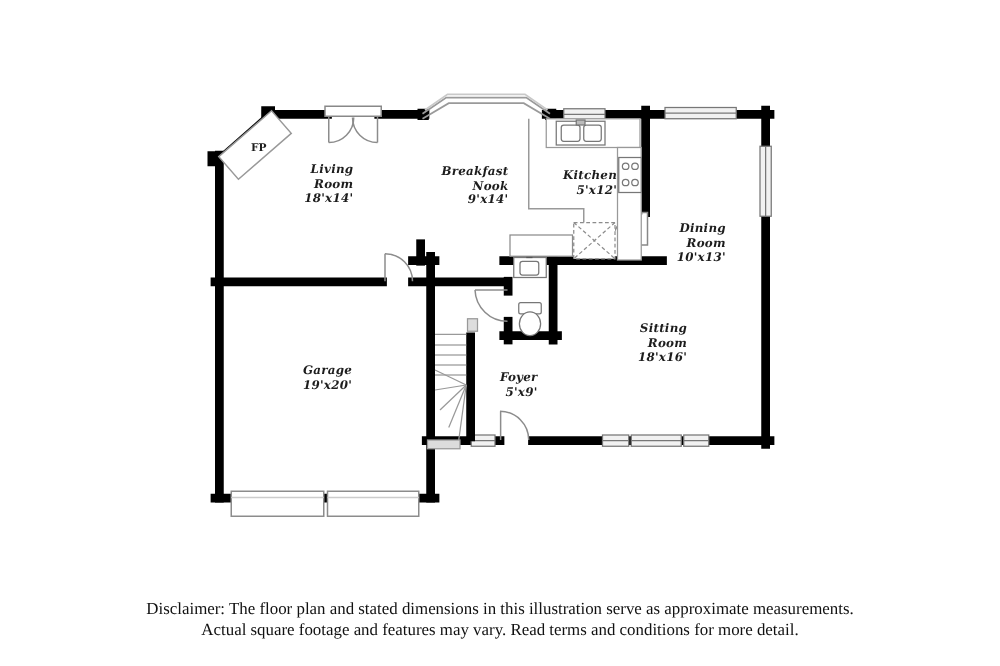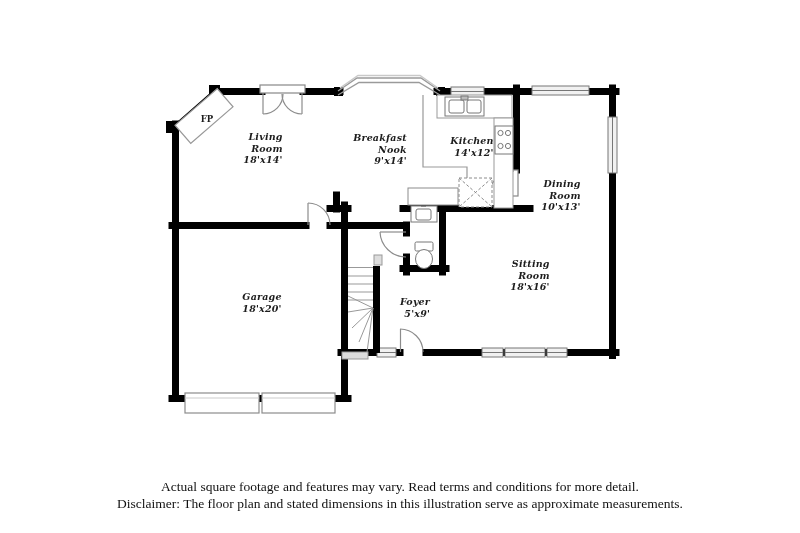--- a/index.html
+++ b/index.html
@@ -212,31 +212,31 @@
     </g>
   </svg>
 
   <div class="room-label" id="room-living">Living
 Room
 18'x14'</div>
   <div class="room-label" id="room-breakfast">Breakfast
 Nook
 9'x14'</div>
   <div class="room-label" id="room-kitchen">Kitchen
-14'x12'</div>
+5'x12'</div>
   <div class="room-label" id="room-dining">Dining
 Room
 10'x13'</div>
   <div class="room-label" id="room-sitting">Sitting
 Room
 18'x16'</div>
   <div class="room-label" id="room-garage">Garage
-18'x20'</div>
+19'x20'</div>
   <div class="room-label" id="room-foyer">Foyer
 5'x9'</div>
   <div class="fp-label" id="fp">FP</div>
 
   <div class="disclaimer">
+    <div>Disclaimer: The floor plan and stated dimensions in this illustration serve as approximate measurements.</div>
     <div>Actual square footage and features may vary. Read terms and conditions for more detail.</div>
-    <div>Disclaimer: The floor plan and stated dimensions in this illustration serve as approximate measurements.</div>
   </div>
 
 </div>
 
 </body></html>

